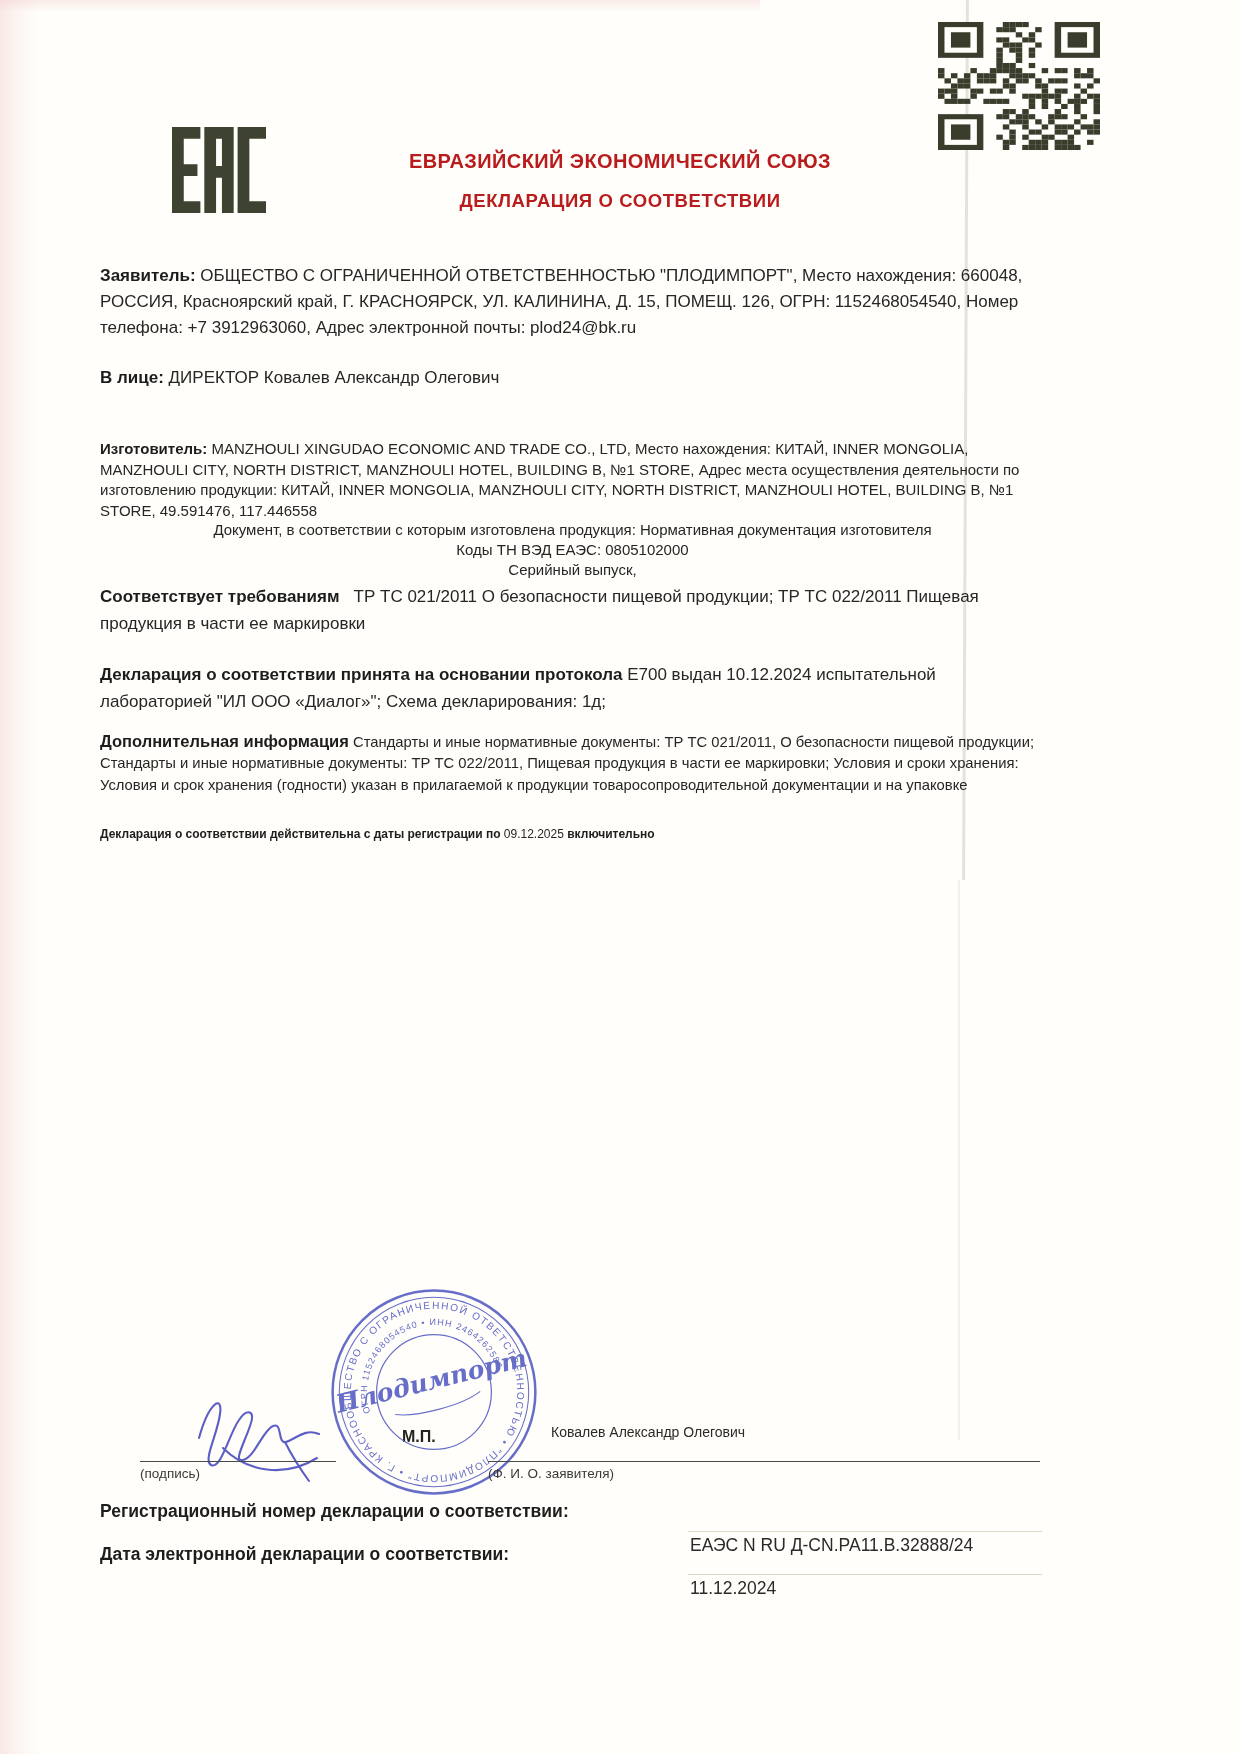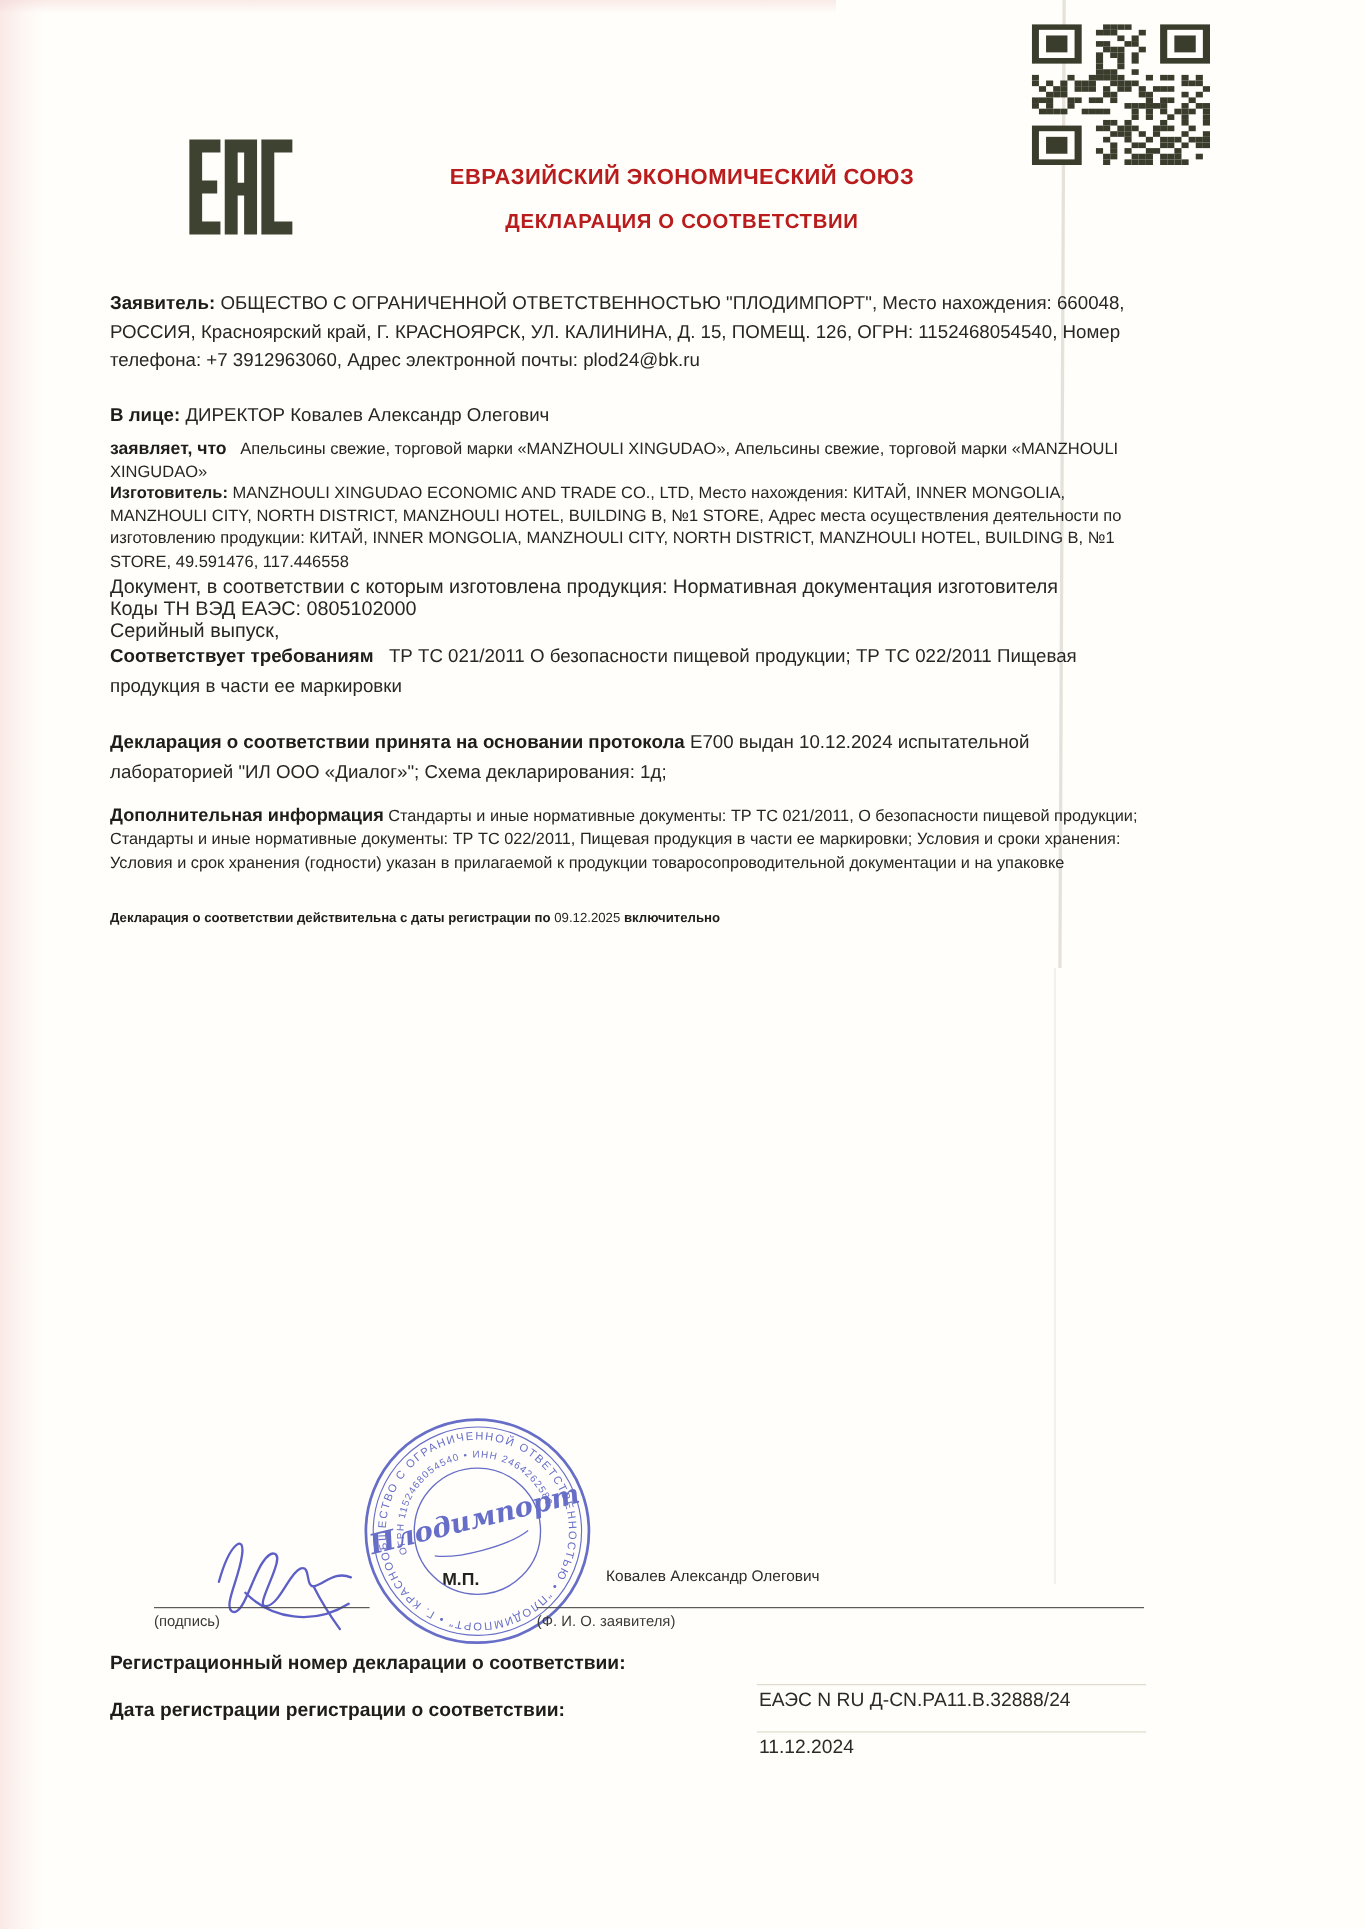--- a/index.html
+++ b/index.html
@@ -16,21 +16,21 @@
   
   .titles{left:0;top:150px;width:1240px;text-align:center;font-weight:bold;color:#b91c1c;}
   .title1{font-size:20px;letter-spacing:.4px;}
   .title2{font-size:18.5px;letter-spacing:.6px;margin-top:17px;}
   .eac{left:172px;top:126px;}
   .qr{left:938px;top:22px;}
   
   .para{position:absolute;left:100px;width:945px;}
   .t17{font-size:17px;line-height:26px;}
   .t15{font-size:15px;line-height:20.5px;}
-  .t14{font-size:18px;line-height:20px;}
+  .t14{font-size:15px;line-height:20px;text-align:center;}
   b.lbl{color:#1d1d1b;}
   
   .sig-svg{left:185px;top:1386px;}
   .stamp-svg{left:324px;top:1282px;opacity:.92;}
   .mp{left:402px;top:1428px;font-size:16px;font-weight:bold;color:#22221f;}
   .fio-name{left:515px;top:1424px;font-size:14px;color:#2a2a28;margin-left:36px;}
   .rule{border-top:1.6px solid #4a4a46;height:0;}
   .rule-sign{left:140px;top:1461px;width:196px;}
   .rule-fio{left:488px;top:1461px;width:552px;}
   .cap{font-size:13.5px;color:#3a3a37;text-align:left;}
@@ -261,21 +261,20 @@
 
   <div class="abs titles">
     <div class="title1">ЕВРАЗИЙСКИЙ ЭКОНОМИЧЕСКИЙ СОЮЗ</div>
     <div class="title2">ДЕКЛАРАЦИЯ О СООТВЕТСТВИИ</div>
   </div>
 
   <p class="para t17" style="top:246px"><b class="lbl">Заявитель:</b> <span>ОБЩЕСТВО С ОГРАНИЧЕННОЙ ОТВЕТСТВЕННОСТЬЮ "ПЛОДИМПОРТ", Место нахождения: 660048, РОССИЯ,  Красноярский край, Г. КРАСНОЯРСК, УЛ. КАЛИНИНА, Д. 15, ПОМЕЩ. 126, ОГРН: 1152468054540, Номер телефона: +7 3912963060, Адрес электронной почты: plod24@bk.ru</span></p>
 
   <p class="para t17" style="top:348px"><b class="lbl">В лице:</b> <span>ДИРЕКТОР Ковалев Александр Олегович</span></p>
 
-  <p class="para t15" style="top:384px"><b class="lbl" style="font-size:16px">заявляет, что</b>&nbsp;&nbsp; <span>Апельсины свежие, торговой марки «MANZHOULI XINGUDAO», Апельсины свежие, торговой марки «MANZHOULI XINGUDAO»</span></p>
 
   <p class="para t15" style="top:424px"><b class="lbl">Изготовитель:</b> <span>MANZHOULI XINGUDAO ECONOMIC AND TRADE CO., LTD, Место нахождения: КИТАЙ, INNER MONGOLIA, MANZHOULI CITY, NORTH DISTRICT, MANZHOULI HOTEL, BUILDING B, №1 STORE, Адрес места осуществления деятельности по изготовлению продукции: КИТАЙ, INNER MONGOLIA, MANZHOULI CITY, NORTH DISTRICT, MANZHOULI HOTEL, BUILDING B, №1 STORE, 49.591476, 117.446558</span></p>
 
   <p class="para t14" style="top:505px">Документ, в соответствии с которым изготовлена продукция: Нормативная документация изготовителя</p>
   <p class="para t14" style="top:525px">Коды ТН ВЭД ЕАЭС: 0805102000</p>
   <p class="para t14" style="top:545px">Серийный выпуск,</p>
 
   <p class="para t17" style="top:566px;width:920px;line-height:27px"><b class="lbl" style="margin-right:14px">Соответствует требованиям</b><span>ТР ТС 021/2011 О безопасности пищевой продукции; ТР ТС 022/2011 Пищевая продукция в части ее маркировки</span></p>
 
   <p class="para t17" style="top:644px;line-height:27px"><b class="lbl">Декларация о соответствии принята на основании протокола</b> <span>Е700 выдан 10.12.2024 испытательной лабораторией "ИЛ ООО «Диалог»"; Схема декларирования: 1д;</span></p>
@@ -316,17 +315,17 @@
 
   <div class="abs rule rule-sign"></div>
   <div class="abs rule rule-fio"></div>
   <div class="abs cap cap-sign">(подпись)</div>
   <div class="abs cap cap-fio">(Ф. И. О. заявителя)</div>
 
   <div class="abs f-label row1">Регистрационный номер декларации о соответствии:</div>
   <div class="abs f-value row1">ЕАЭС N RU Д-CN.РА11.В.32888/24</div>
   <div class="abs f-underline u1"></div>
 
-  <div class="abs f-label row2">Дата регистрации регистрации о соответствии:</div>
+  <div class="abs f-label row2">Дата электронной декларации о соответствии:</div>
   <div class="abs f-value row2">11.12.2024</div>
   <div class="abs f-underline u2"></div>
 
 </div>
 
 </body></html>

